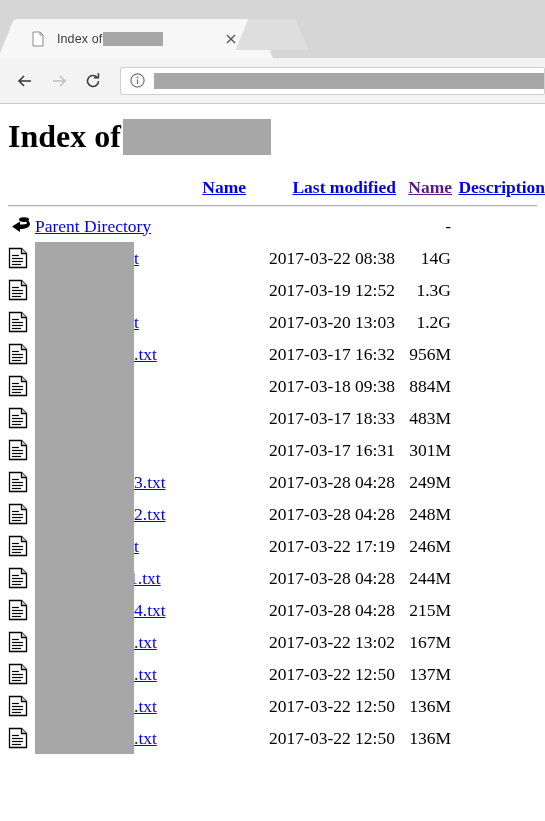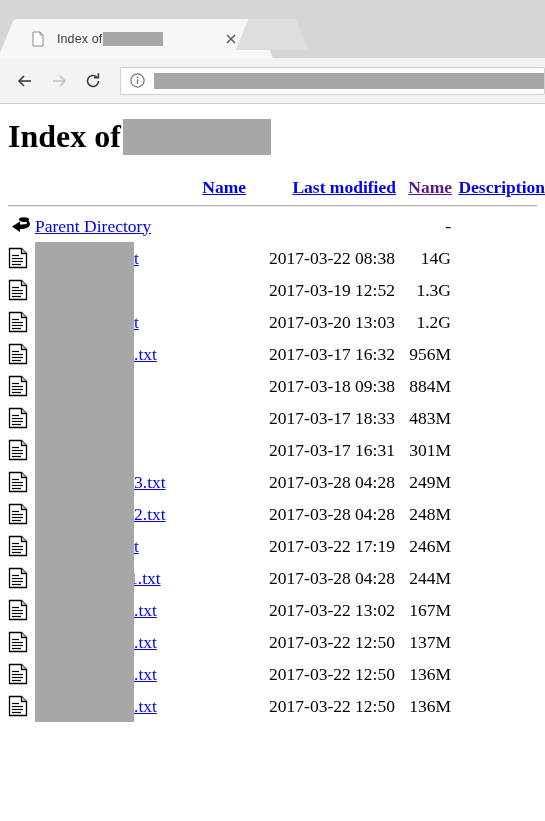--- a/index.html
+++ b/index.html
@@ -625,20 +625,43 @@
       <span class="name-wrap">
         <a href="#" class="flink name-text" style="left: 82px; padding-left: 12px;">1.txt</a>
         <span class="name-redact"></span>
       </span>
     </td>
     <td class="c-date">2017-03-28 04:28</td>
     <td class="c-size">244M</td>
     <td class="c-desc"></td>
   </tr>
 
+  <tr class="row">
+    <td class="c-icon">
+      <span class="icon-file">
+        <svg class="icon-file" viewBox="0 0 20 22">
+          <path d="M1.5 1.5 h12 l5 5 v14 h-17 z" fill="#ffffff" stroke="#000000" stroke-width="1.3"></path>
+          <path d="M13.5 1.5 v5 h5" fill="#dddddd" stroke="#000000" stroke-width="1.3"></path>
+          <line x1="4" y1="8.5" x2="11" y2="8.5" stroke="#000000" stroke-width="1.2"></line>
+          <line x1="4" y1="11.5" x2="15" y2="11.5" stroke="#000000" stroke-width="1.2"></line>
+          <line x1="4" y1="14.5" x2="15" y2="14.5" stroke="#000000" stroke-width="1.2"></line>
+          <line x1="4" y1="17.5" x2="13" y2="17.5" stroke="#000000" stroke-width="1.2"></line>
+        </svg>
+      </span>
+    </td>
+    <td class="c-name">
+      <span class="name-wrap">
+        <a href="#" class="flink name-text" style="left: 99px;">4.txt</a>
+        <span class="name-redact"></span>
+      </span>
+    </td>
+    <td class="c-date">2017-03-28 04:28</td>
+    <td class="c-size">215M</td>
+    <td class="c-desc"></td>
+  </tr>
 
   <tr class="row">
     <td class="c-icon">
       <span class="icon-file">
         <svg class="icon-file" viewBox="0 0 20 22">
           <path d="M1.5 1.5 h12 l5 5 v14 h-17 z" fill="#ffffff" stroke="#000000" stroke-width="1.3"></path>
           <path d="M13.5 1.5 v5 h5" fill="#dddddd" stroke="#000000" stroke-width="1.3"></path>
           <line x1="4" y1="8.5" x2="11" y2="8.5" stroke="#000000" stroke-width="1.2"></line>
           <line x1="4" y1="11.5" x2="15" y2="11.5" stroke="#000000" stroke-width="1.2"></line>
           <line x1="4" y1="14.5" x2="15" y2="14.5" stroke="#000000" stroke-width="1.2"></line>

